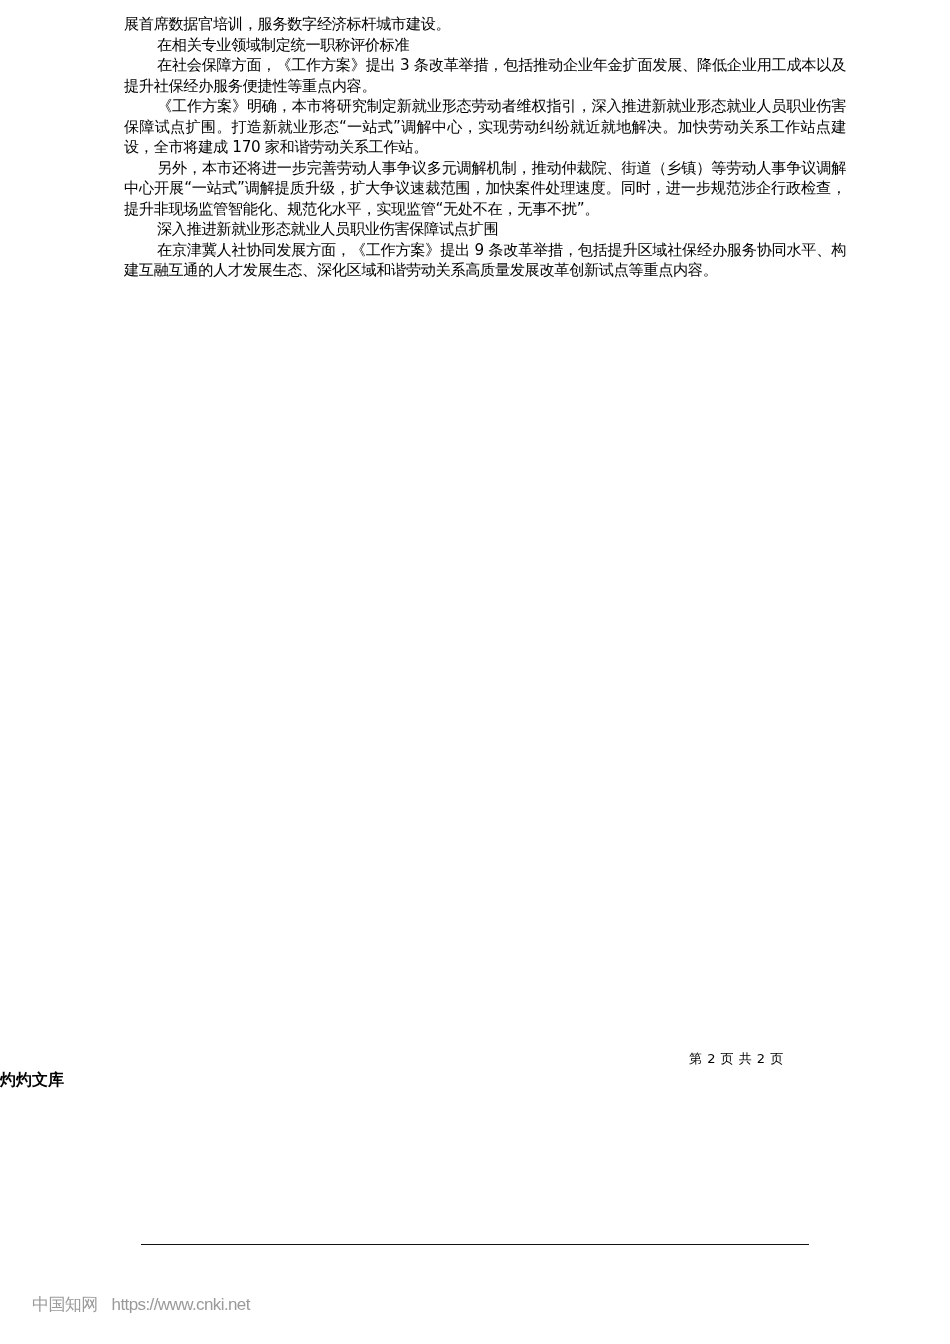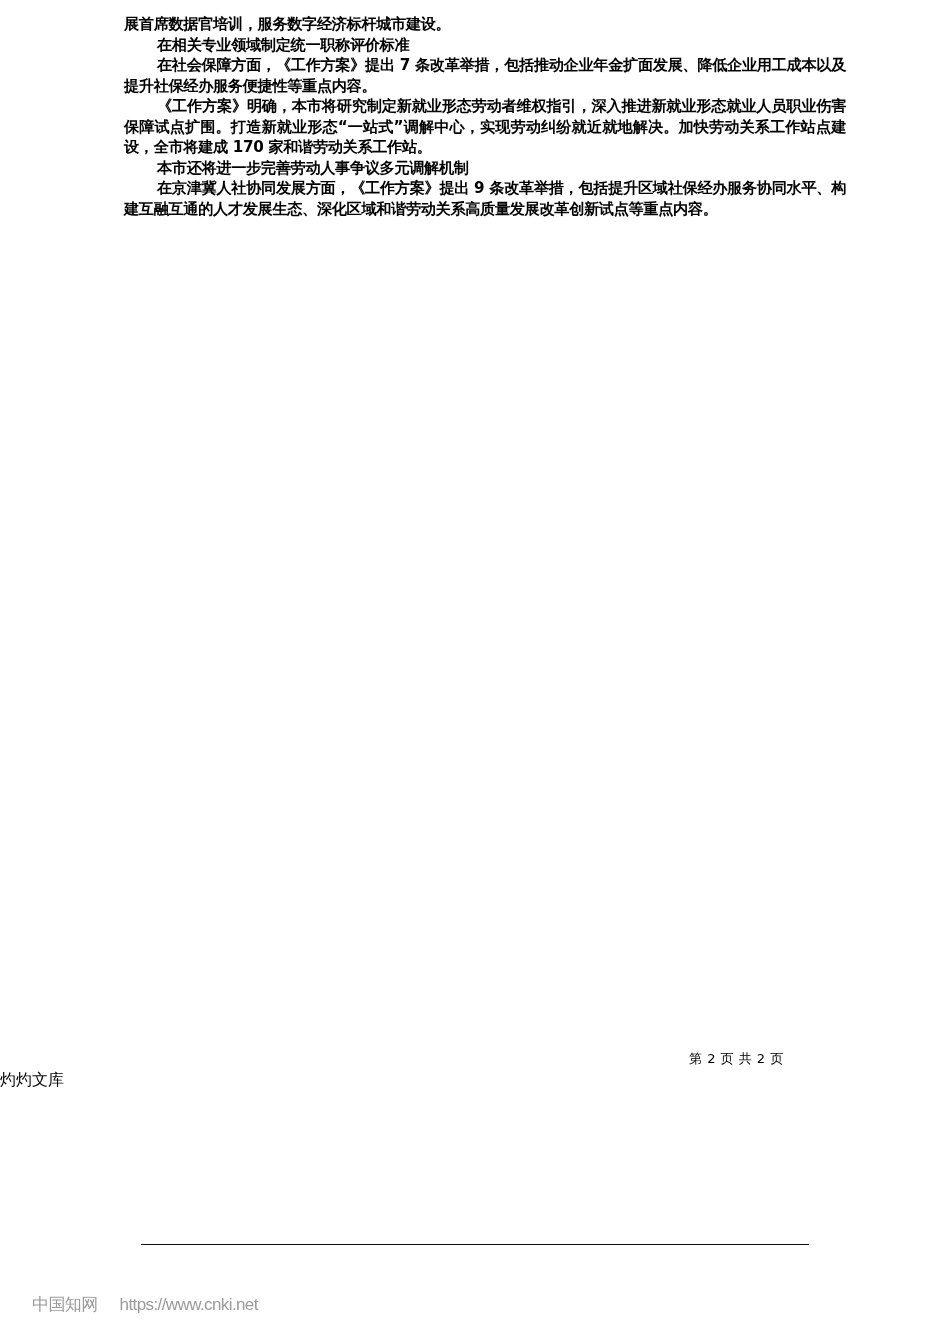--- a/index.html
+++ b/index.html
@@ -22,73 +22,74 @@
       width: 722px;
       font-size: 15.2px;
       line-height: 20.5px;
       letter-spacing: -0.35px;
     }
     .para {
       margin: 0;
       text-indent: 33px;
       text-align: justify;
       text-align-last: left;
-      font-weight: bold;
     }
     .para.noindent {
       text-indent: 0;
     }
     .page-number {
       position: absolute;
       left: 689px;
       top: 1051px;
       font-size: 13px;
       line-height: 16px;
       color: #000;
       letter-spacing: 0.5px;
     }
     .watermark {
       position: absolute;
       left: 0;
       top: 1070px;
       font-size: 16px;
       line-height: 20px;
       color: #000;
+      font-weight: bold;
     }
     .footer-rule {
       position: absolute;
       left: 141px;
       top: 1244px;
       width: 668px;
       height: 1px;
       background: #111;
     }
     .cnki {
       position: absolute;
       left: 32px;
       top: 1295px;
       font-family: "Liberation Sans", sans-serif;
       font-size: 17px;
       line-height: 20px;
       color: #9a9a9a;
       letter-spacing: -0.6px;
     }
     .cnki .cn-name {
-      margin-right: 22px;
+      margin-right: 14px;
     }
   </style>
 </head>
 <body>
 
 <div class="content">
   <p class="para noindent">展首席数据官培训，服务数字经济标杆城市建设。</p>
   <p class="para">在相关专业领域制定统一职称评价标准</p>
-  <p class="para">在社会保障方面，《工作方案》提出 7 条改革举措，包括推动企业年金扩面发展、降低企业用工成本以及提升社保经办服务便捷性等重点内容。</p>
+  <p class="para">在社会保障方面，《工作方案》提出 3 条改革举措，包括推动企业年金扩面发展、降低企业用工成本以及提升社保经办服务便捷性等重点内容。</p>
   <p class="para">《工作方案》明确，本市将研究制定新就业形态劳动者维权指引，深入推进新就业形态就业人员职业伤害保障试点扩围。打造新就业形态“一站式”调解中心，实现劳动纠纷就近就地解决。加快劳动关系工作站点建设，全市将建成 170 家和谐劳动关系工作站。</p>
-  <p class="para">本市还将进一步完善劳动人事争议多元调解机制</p>
+  <p class="para">另外，本市还将进一步完善劳动人事争议多元调解机制，推动仲裁院、街道（乡镇）等劳动人事争议调解中心开展“一站式”调解提质升级，扩大争议速裁范围，加快案件处理速度。同时，进一步规范涉企行政检查，提升非现场监管智能化、规范化水平，实现监管“无处不在，无事不扰”。</p>
+  <p class="para">深入推进新就业形态就业人员职业伤害保障试点扩围</p>
   <p class="para">在京津冀人社协同发展方面，《工作方案》提出 9 条改革举措，包括提升区域社保经办服务协同水平、构建互融互通的人才发展生态、深化区域和谐劳动关系高质量发展改革创新试点等重点内容。</p>
 </div>
 
 <div class="page-number">第 2 页 共 2 页</div>
 
 <div class="watermark">灼灼文库</div>
 
 <div class="footer-rule"></div>
 
 <div class="cnki">

